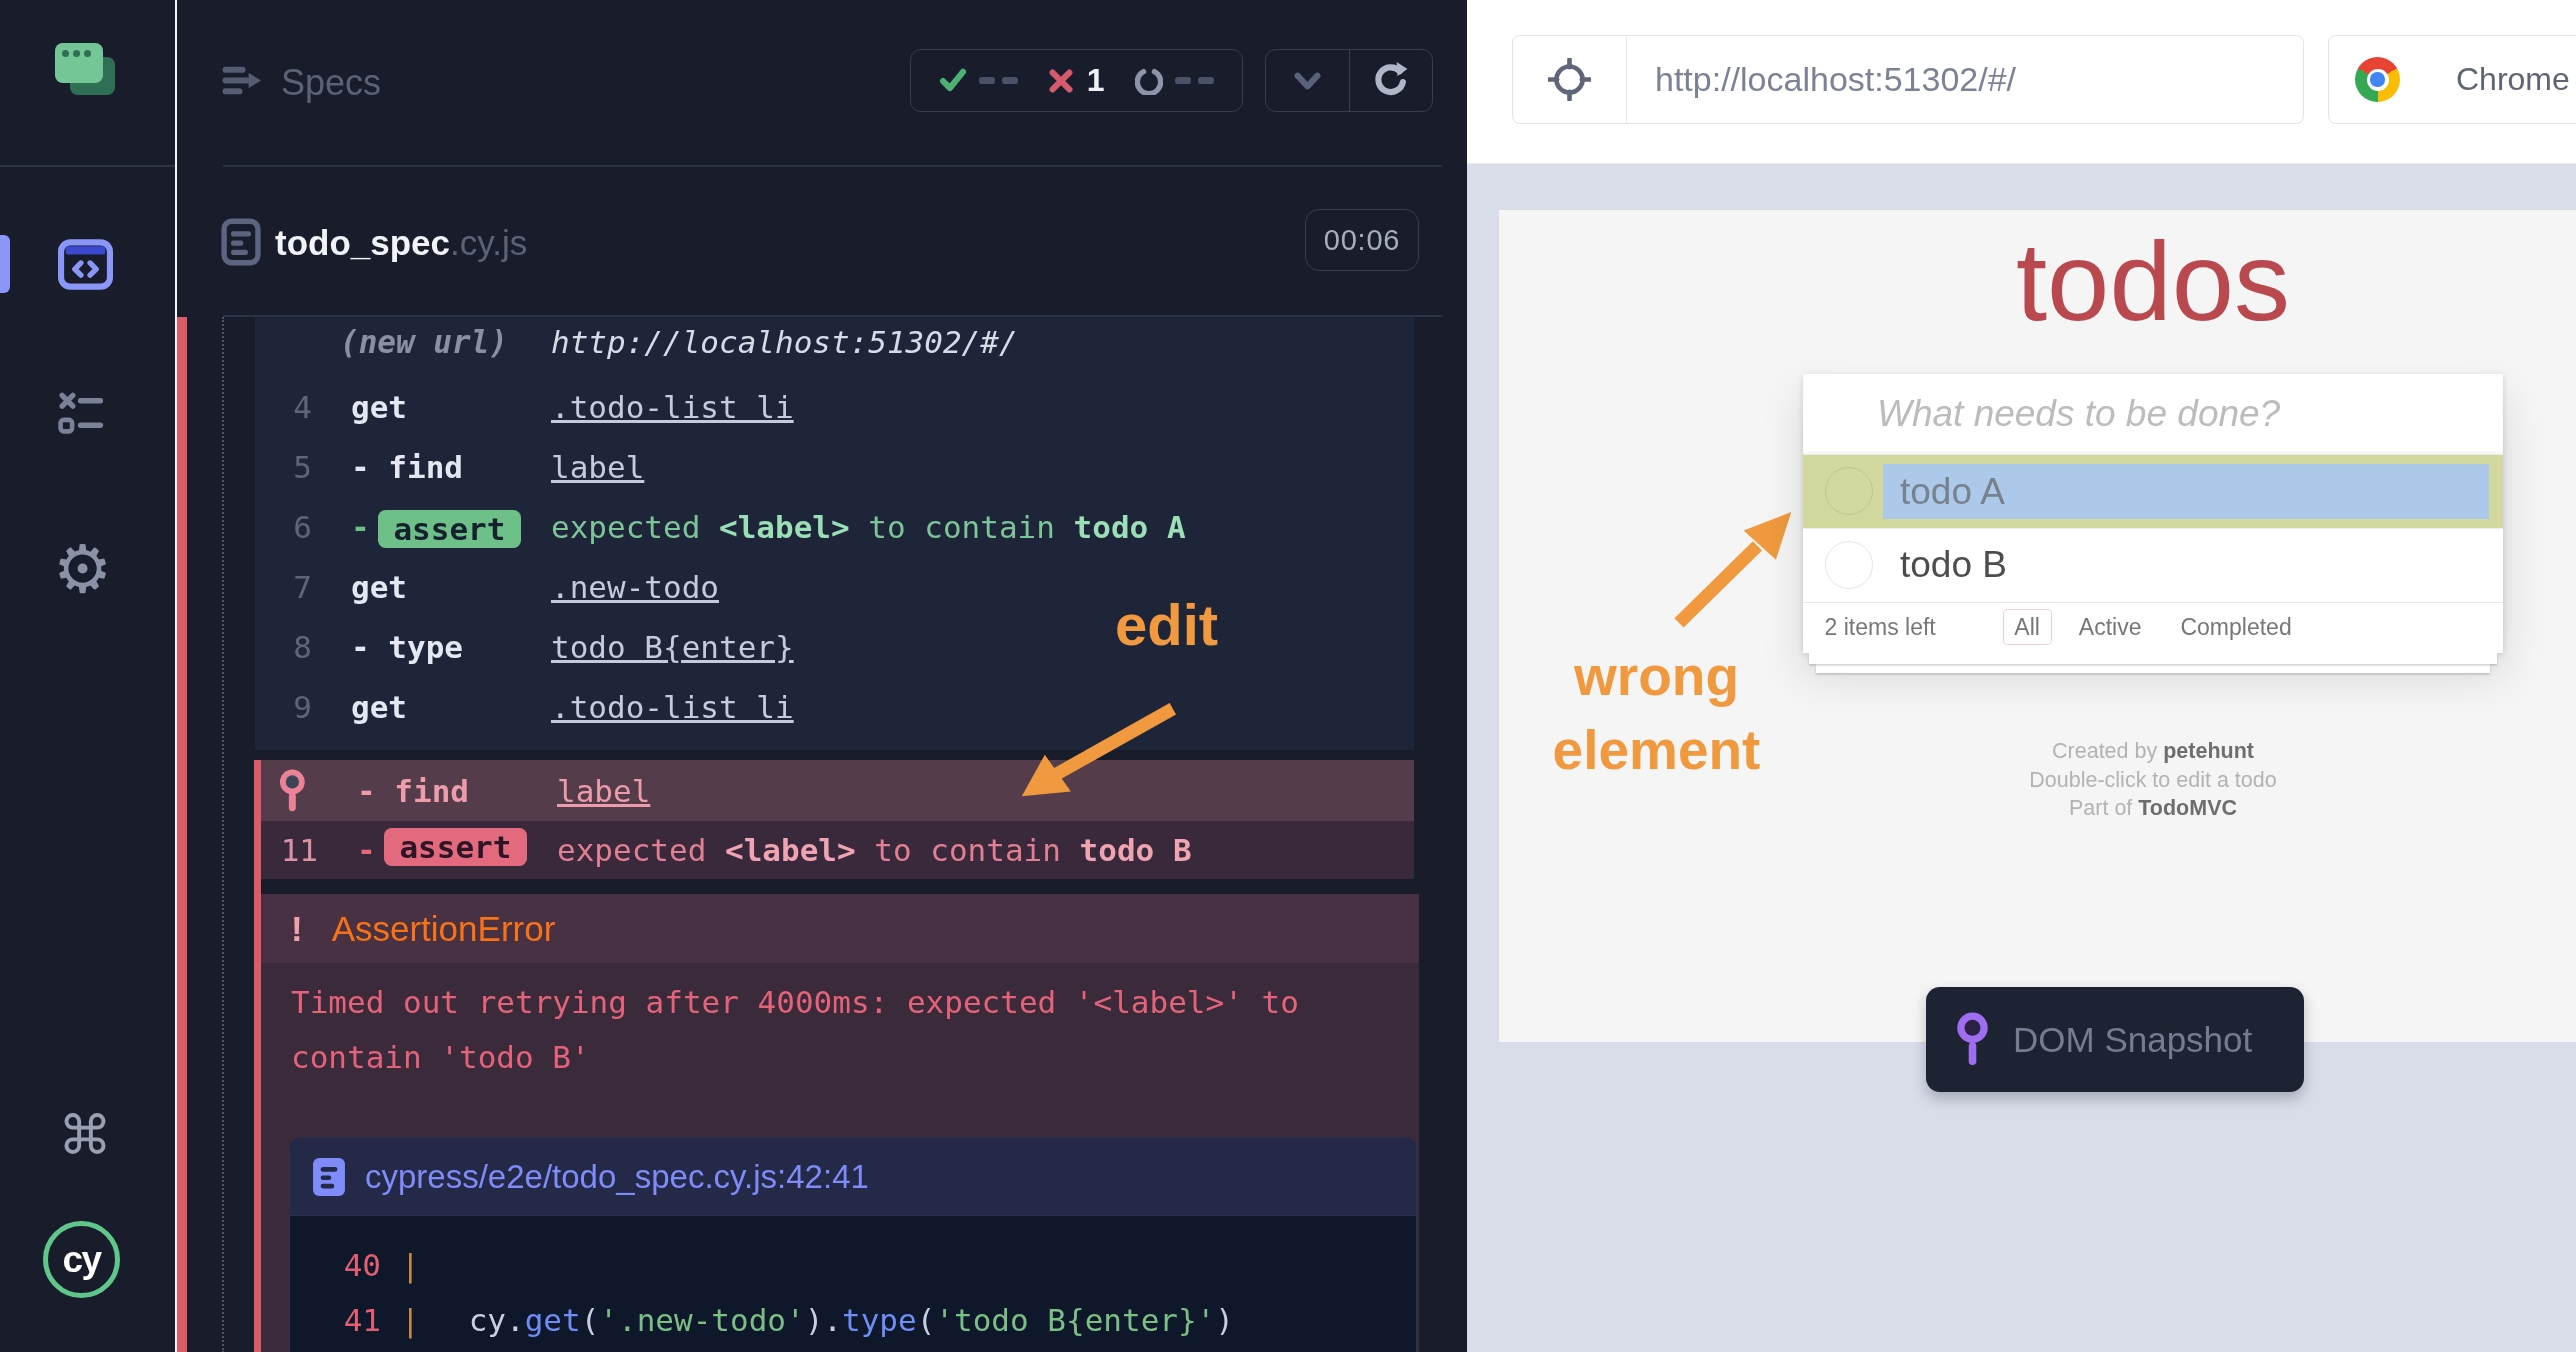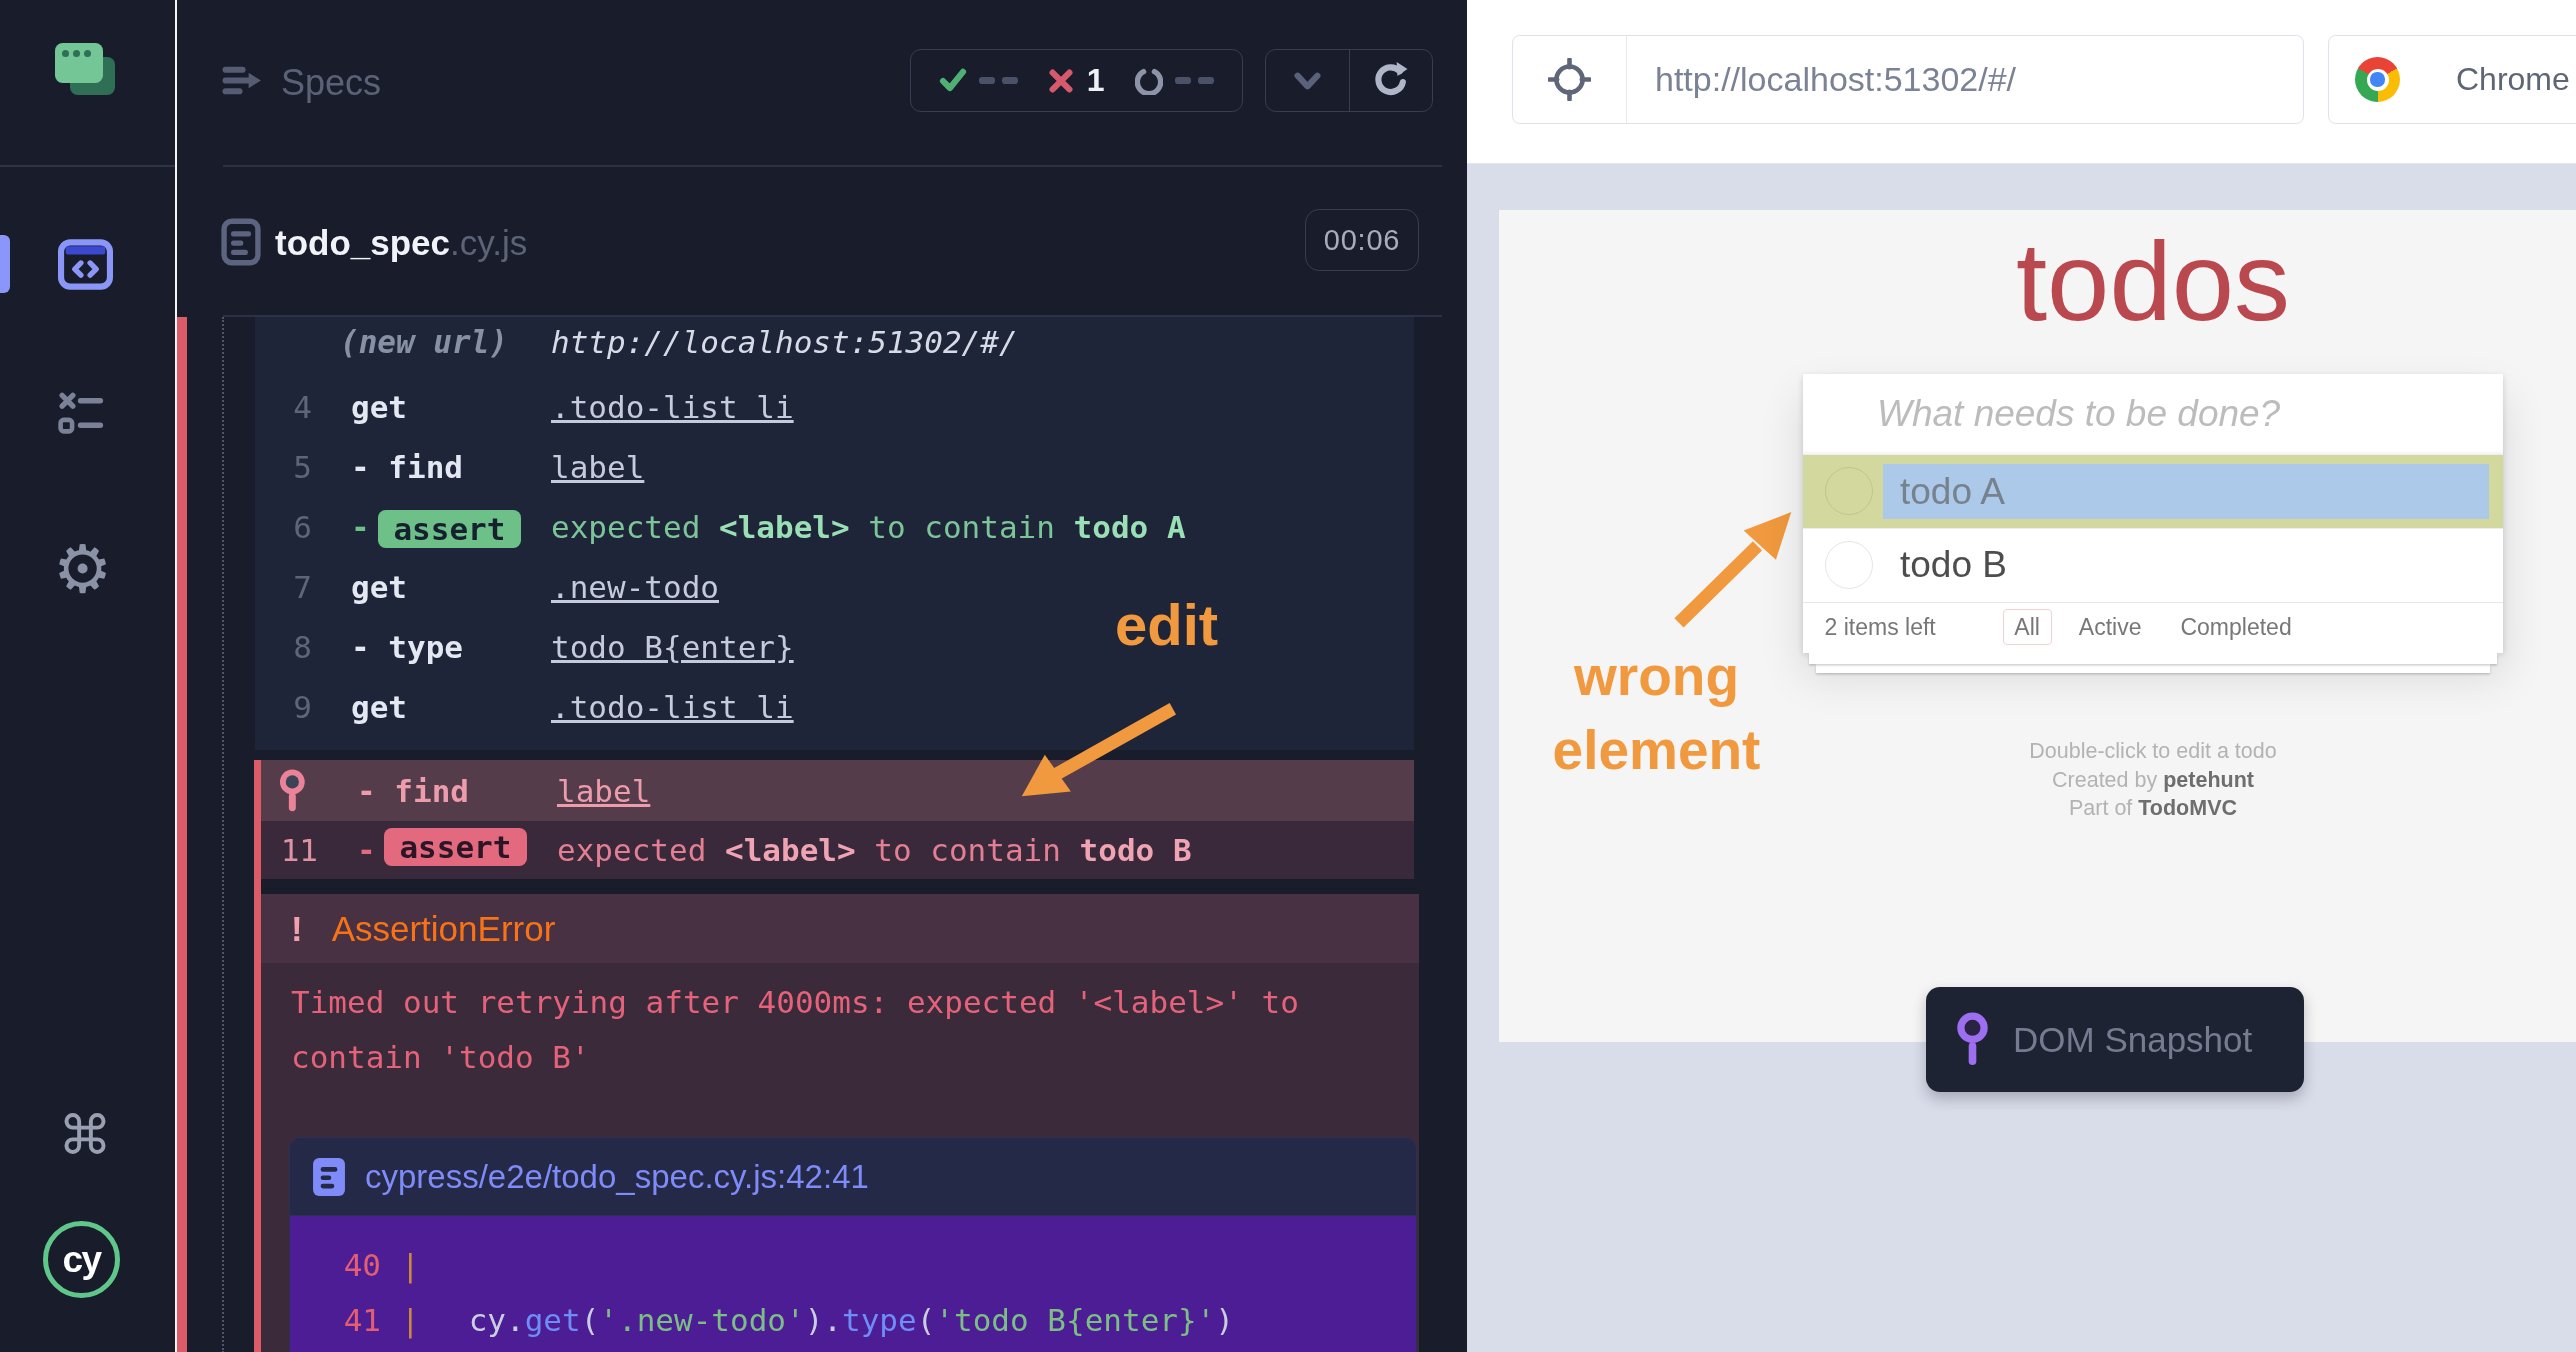--- a/index.html
+++ b/index.html
@@ -71,21 +71,21 @@
   .row-11 { top:821px; left:261px; width:1153px; height:58px; line-height:58px; background:#39293a; }
   .row-11 .c-num { color:#dd93a3; }
   .pin-icon-rep { position:absolute; left:17px; top:7.7px; }
 
   .error-block { left:261px; top:894px; width:1158px; height:459px; background:#3b2a3a; z-index:4; }
   .error-header { width:100%; height:69px; background:#473142; display:flex; align-items:center; padding-left:30px; gap:29px; }
   .error-bang { color:#f1a1ae; font-size:35px; font-weight:bold; }
   .error-title { color:#f97316; font-size:35px; font-weight:normal; }
   .error-msg { position:absolute; left:30px; top:81px; font-size:31px; line-height:55px; color:#e5637a; font-family:"DejaVu Sans Mono",monospace; white-space:pre; }
 
-  .code-frame { position:absolute; left:28px; top:243px; width:1128px; height:216px; background:#4c1d95;
+  .code-frame { position:absolute; left:28px; top:243px; width:1128px; height:216px; background:#0f172a;
                 border:1.5px solid #2b3150; border-bottom:none; border-radius:12.3px 12.3px 0 0; overflow:hidden; }
   .cf-header { height:78px; background:#232946; border-bottom:1.5px solid #2b3150; display:flex; align-items:center; padding-left:23px; gap:20px; }
   .cf-file { color:#7e8bf8; font-size:33px; }
   .code-line { display:flex; font-family:"DejaVu Sans Mono",monospace; font-size:31px; line-height:55px; }
   .code-line.first { margin-top:21.5px; }
   .ln { width:91px; text-align:right; color:#e25e70; }
   .pipe { margin-left:20px; color:#c9873f; }
   .code-text { margin-left:49px; white-space:pre; }
   .tok-plain { color:#c9cfdf; } .tok-fn { color:#6e8df6; } .tok-str { color:#7cbf85; }
 
@@ -383,22 +383,22 @@
       <span class="filter selected">All</span>
       <span class="filter">Active</span>
       <span class="filter">Completed</span>
     </span>
   </div>
   <span class="stack1"></span>
   <span class="stack2"></span>
 </div>
 
 <div class="abs app-info">
+  <div><span>Created by </span><b>petehunt</b></div>
   <div>Double-click to edit a todo</div>
-  <div><span>Created by </span><b>petehunt</b></div>
   <div><span>Part of </span><b>TodoMVC</b></div>
 </div>
 
 <div class="abs wrong-label wrong-1">wrong</div>
 <div class="abs wrong-label wrong-2">element</div>
 <svg class="abs" style="left:1659px;top:498px" width="150" height="135" viewBox="0 0 195 175">
   <line x1="26" y1="162" x2="128" y2="62" stroke="#f0993e" stroke-width="17"></line>
   <polygon points="172,18 152,80 110,42" fill="#f0993e"></polygon>
 </svg>
 

